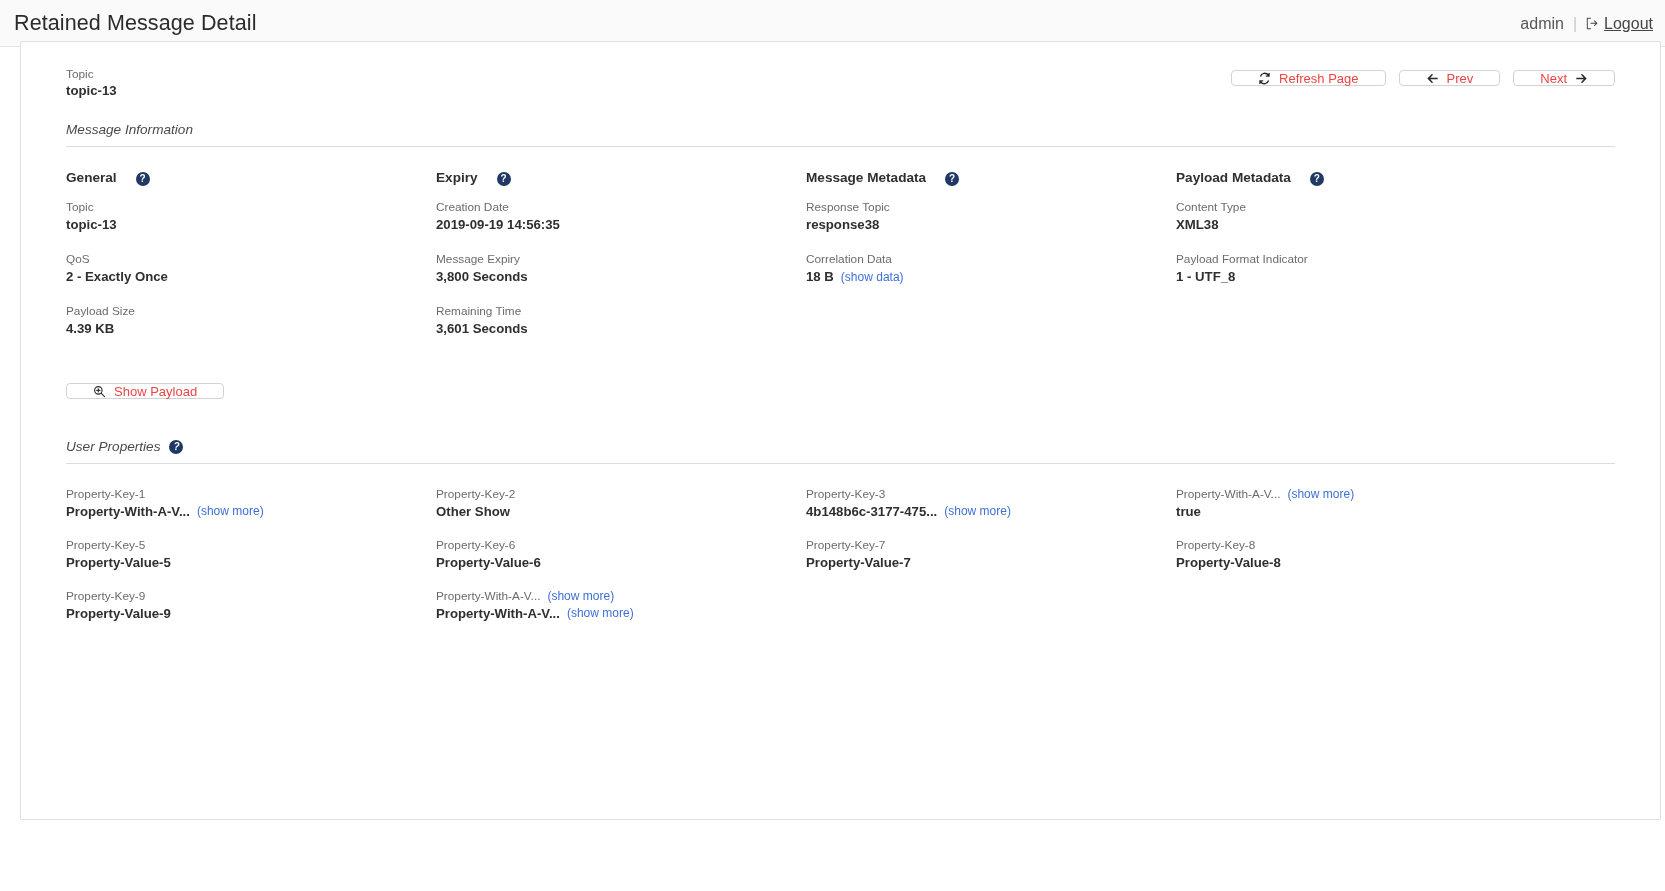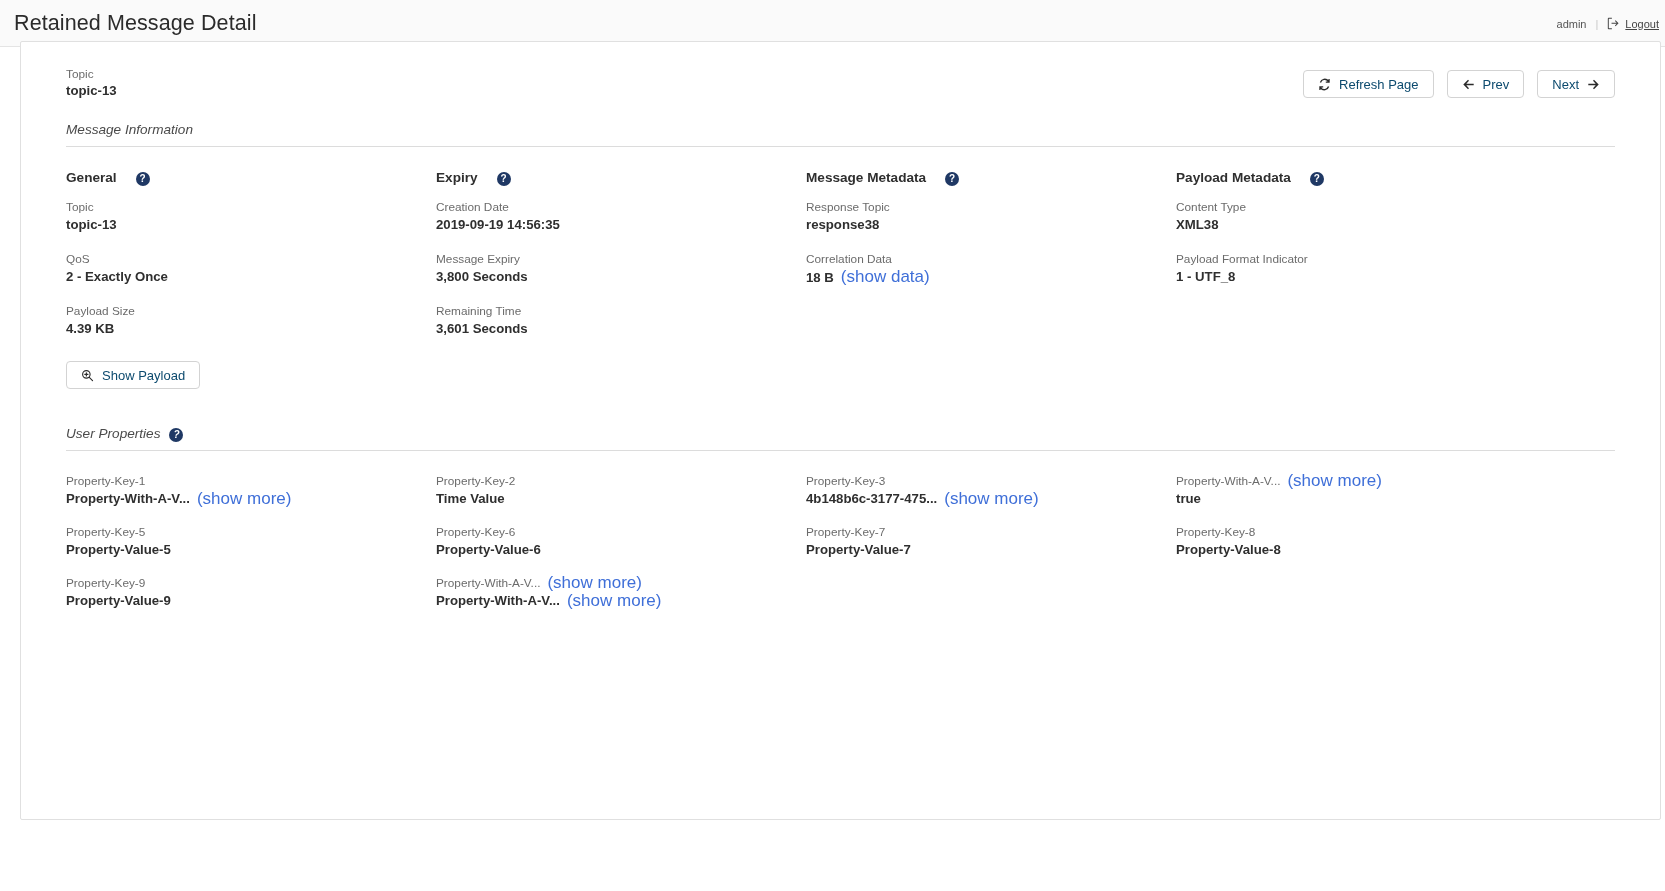--- a/index.html
+++ b/index.html
@@ -23,27 +23,27 @@
     padding: 0 14px;
   }
   .page-title {
     font-size: 21.5px;
     font-weight: 400;
     color: #2b2b2b;
     letter-spacing: .1px;
   }
   .topbar-right {
     position: absolute;
-    right: 6px;
+    right: 12px;
     top: 0;
     height: 47px;
     display: flex;
     align-items: center;
     gap: 9px;
-    font-size: 11px;
+    font-size: 16px;
     color: #565656;
   }
   .topbar-right .divider {
     color: #c9c9c9;
     font-weight: 300;
   }
   .logout {
     display: inline-flex;
     align-items: center;
     gap: 5px;
@@ -84,27 +84,27 @@
     font-weight: bold;
     color: #2f2f2f;
     line-height: 18px;
   }
   .btn-group { display: flex; gap: 13px; margin-top: 4px; }
   .btn {
     display: inline-flex;
     align-items: center;
     justify-content: center;
     gap: 8px;
-    height: 28px;
-    padding: 0 14px;
+    height: 16px;
+    padding: 0 26px;
     background: #ffffff;
     border: 1px solid #d3d3d3;
     border-radius: 4px;
     font-size: 13px;
-    color: #0c4a6e;
+    color: #ef4444;
     font-family: "Liberation Sans", sans-serif;
     cursor: pointer;
     white-space: nowrap;
   }
   .btn svg { display: block; }
 
   
   .section {
     margin-top: 22px;
     padding: 0 13px;
@@ -160,29 +160,29 @@
   .kv .v {
     font-size: 13.2px;
     font-weight: bold;
     color: #2f2f2f;
     line-height: 19px;
     display: flex;
     align-items: baseline;
     gap: 7px;
   }
   .inline-link {
-    font-size: 17px;
+    font-size: 12px;
     font-weight: normal;
     color: #3f6fd8;
     text-decoration: none;
     cursor: pointer;
     white-space: nowrap;
   }
 
-  .payload-btn-wrap { padding: 0 13px; margin-top: 6px; }
+  .payload-btn-wrap { padding: 0 13px; margin-top: 28px; }
 
   .props-grid {
     display: grid;
     grid-template-columns: 370px 370px 370px 370px;
     padding: 0 13px;
     margin-top: 22px;
     row-gap: 16px;
   }
   .prop .k {
     font-size: 11.8px;
@@ -365,21 +365,21 @@
           <span>Property-With-A-V...</span>
           <a class="inline-link" href="#">(show more)</a>
         </div>
       </div>
 
       <div class="prop">
         <div class="k rowline">
           <span>Property-Key-2</span>
         </div>
         <div class="v rowline">
-          <span>Time Value</span>
+          <span>Other Show</span>
         </div>
       </div>
 
       <div class="prop">
         <div class="k rowline">
           <span>Property-Key-3</span>
         </div>
         <div class="v rowline">
           <span>4b148b6c-3177-475...</span>
           <a class="inline-link" href="#">(show more)</a>

